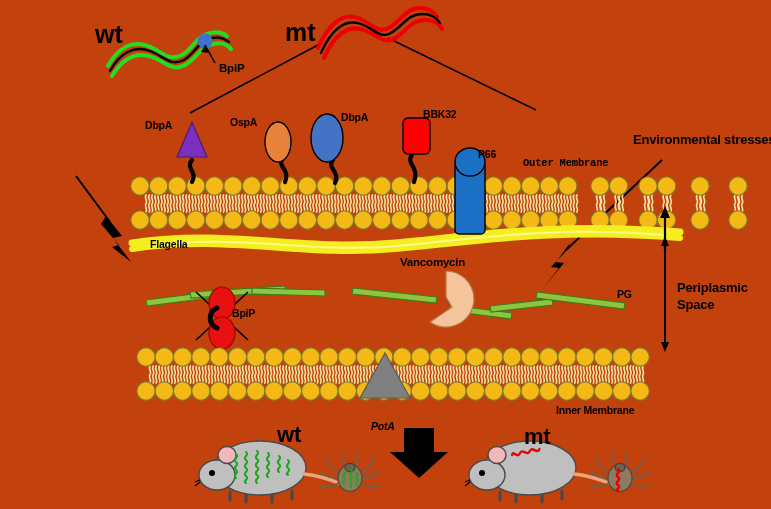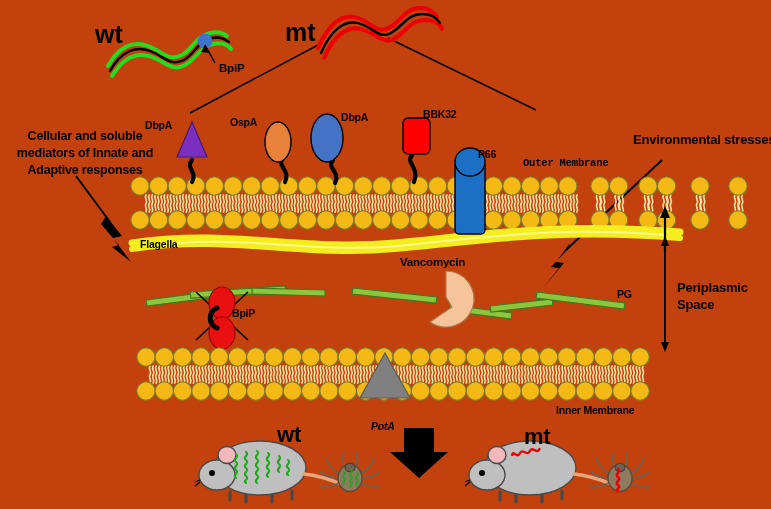--- a/index.html
+++ b/index.html
@@ -528,34 +528,31 @@
     <g>
       <rect x="455" y="162" width="30" height="72" rx="4" fill="#1B6FC4" stroke="#000000" stroke-width="1.4"></rect>
       <ellipse cx="470" cy="162" rx="15" ry="14" fill="#1B6FC4" stroke="#000000" stroke-width="1.4"></ellipse>
     </g>
   </svg>
 
   <div class="lbl lbl-geno" style="left:95px; top:20px;">wt</div>
   <div class="lbl lbl-geno" style="left:285px; top:18px;">mt</div>
   <div class="lbl lbl-md" style="left:219px; top:62px;">BpiP</div>
 
-  <div class="lbl lbl-block" style="left:6px; top:128px; width:158px;">Cellular and soluble
-mediators of Innate and
-Adaptive responses</div>
 
   <div class="lbl lbl-sm" style="left:145px; top:119px;">DbpA</div>
   <div class="lbl lbl-sm" style="left:230px; top:116px;">OspA</div>
   <div class="lbl lbl-sm" style="left:341px; top:111px;">DbpA</div>
   <div class="lbl lbl-sm" style="left:423px; top:108px;">BBK32</div>
   <div class="lbl lbl-sm" style="left:478px; top:148px;">P66</div>
   <div class="lbl lbl-sm" style="left:523px; top:157px;font-family:Liberation Mono, monospace;">Outer Membrane</div>
 
   <div class="lbl lbl-lg" style="left:633px; top:132px;">Environmental stresses</div>
 
-  <div class="lbl lbl-sm" style="left:134px; top:238px;padding-left:6px;">Flagella</div>
+  <div class="lbl lbl-sm" style="left:144px; top:238px;padding-left:6px;">Flagella</div>
   <div class="lbl lbl-md" style="left:400px; top:256px;">Vancomycin</div>
   <div class="lbl lbl-sm" style="left:232px; top:307px;">BpiP</div>
   <div class="lbl lbl-sm" style="left:617px; top:288px;">PG</div>
   <div class="lbl lbl-right" style="left:677px; top:280px;">Periplasmic
 Space</div>
 
   <div class="lbl lbl-sm" style="left:371px; top:420px;font-style:italic;">PotA</div>
   <div class="lbl lbl-sm" style="left:556px; top:404px;">Inner Membrane</div>
 
   <div class="lbl lbl-geno-sm" style="left:277px; top:422px;">wt</div>

